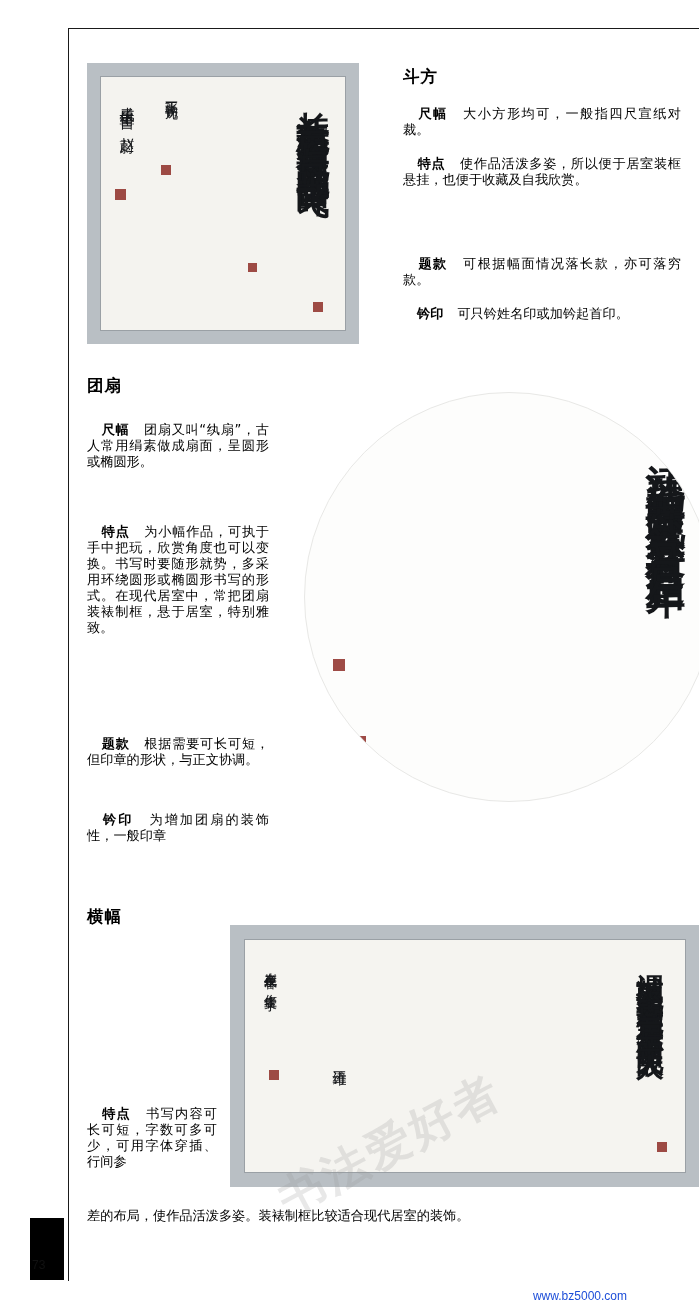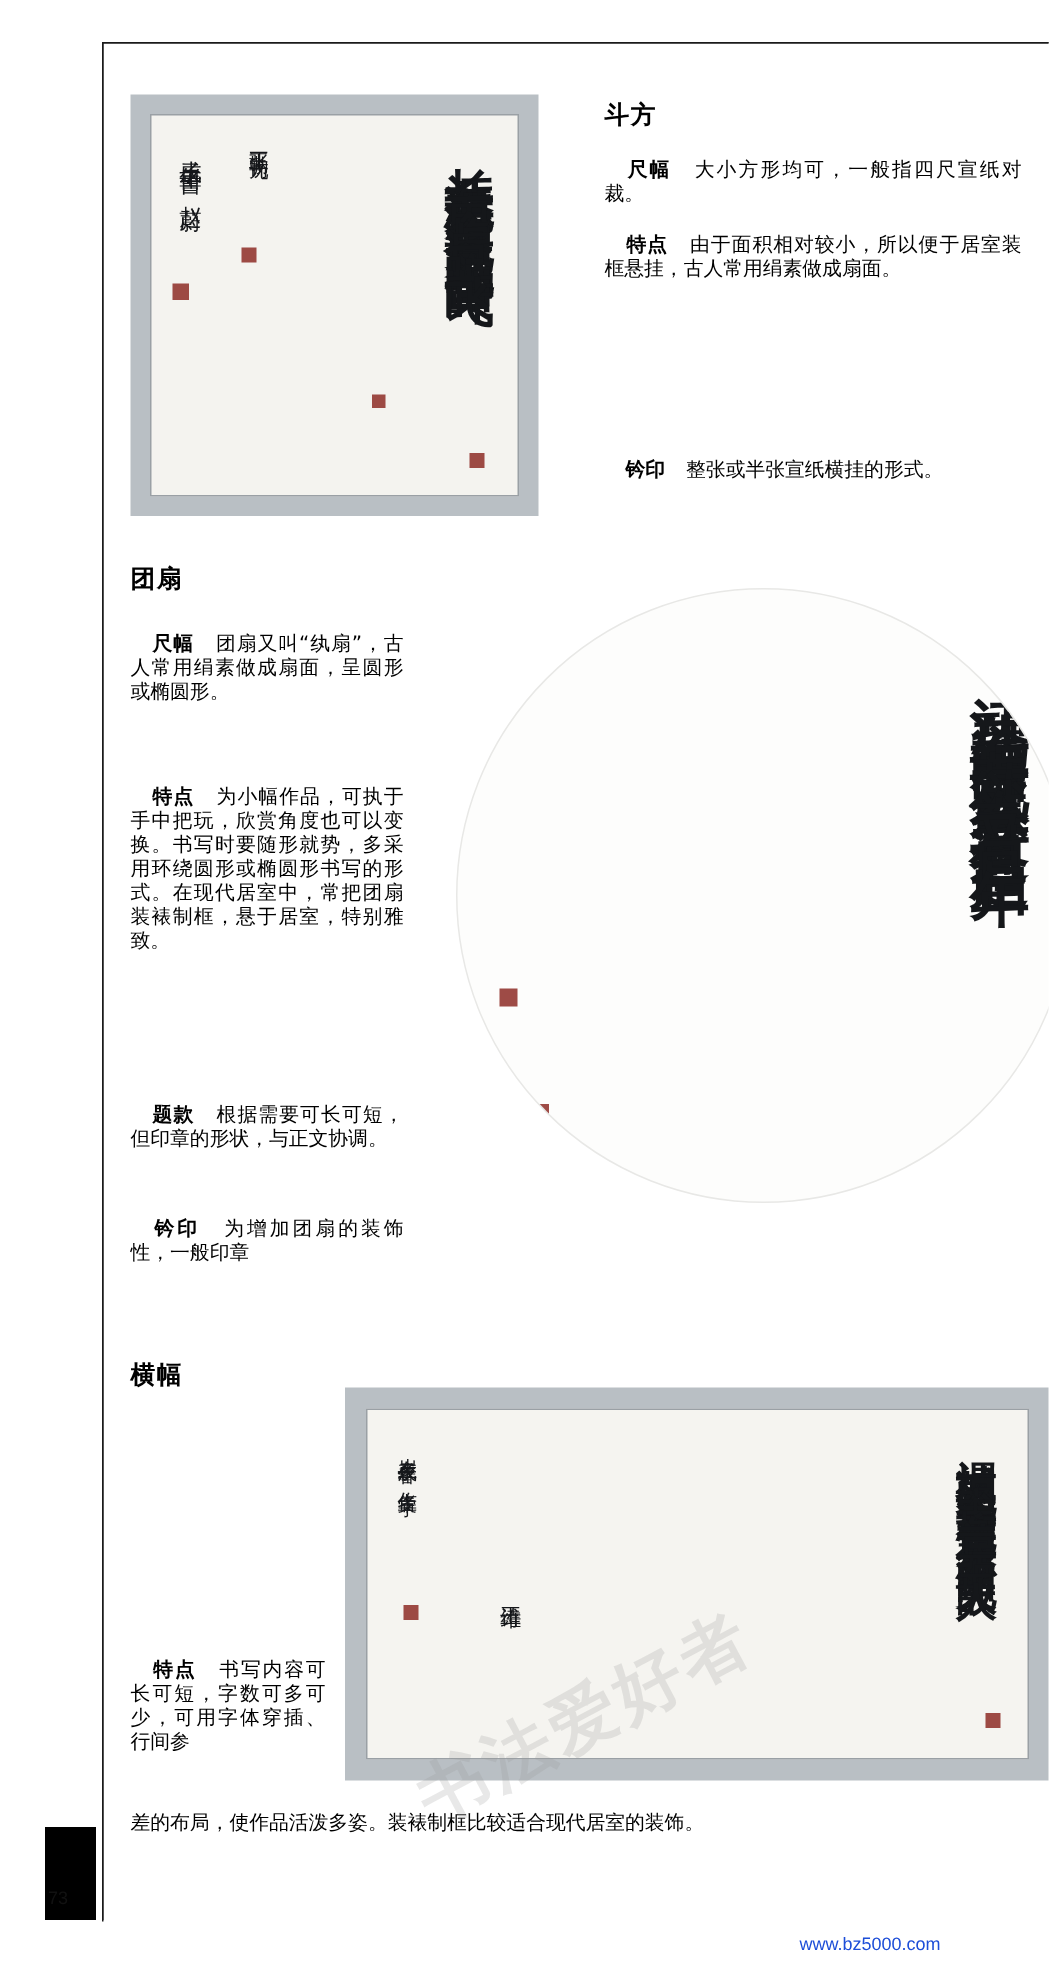--- a/index.html
+++ b/index.html
@@ -261,26 +261,29 @@
     </div>
   </div>
 
   <div class="sec-title" style="left:373px; top:66px;">斗方</div>
 
   <div class="para" style="left:373px; top:106px; width:278px;">
     <span class="gap"></span><span class="lbl">尺幅</span><span class="gap"></span><span>大小方形均可，一般指四尺宣纸对裁。</span>
   </div>
 
   <div class="para" style="left:373px; top:156px; width:278px;">
-    <span class="gap"></span><span class="lbl">特点</span><span class="gap"></span><span>由于面积相对较小，所以便于居室装框悬挂，古人常用绢素做成扇面。</span>
-  </div>
-
+    <span class="gap"></span><span class="lbl">特点</span><span class="gap"></span><span>使作品活泼多姿，所以便于居室装框悬挂，也便于收藏及自我欣赏。</span>
+  </div>
+
+  <div class="para" style="left:373px; top:256px; width:278px;">
+    <span class="gap"></span><span class="lbl">题款</span><span class="gap"></span><span>可根据幅面情况落长款，亦可落穷款。</span>
+  </div>
 
   <div class="para" style="left:373px; top:306px; width:278px;">
-    <span class="gap"></span><span class="lbl">钤印</span><span class="gap"></span><span>整张或半张宣纸横挂的形式。</span>
+    <span class="gap"></span><span class="lbl">钤印</span><span class="gap"></span><span>可只钤姓名印或加钤起首印。</span>
   </div>
 
   <div class="sec-title" style="left:57px; top:375px;">团扇</div>
 
   <div class="para" style="left:57px; top:422px; width:182px;">
     <span class="gap"></span><span class="lbl">尺幅</span><span class="gap"></span><span>团扇又叫“纨扇”，古人常用绢素做成扇面，呈圆形或椭圆形。</span>
   </div>
 
   <div class="para" style="left:57px; top:524px; width:182px;">
     <span class="gap"></span><span class="lbl">特点</span><span class="gap"></span><span>为小幅作品，可执于手中把玩，欣赏角度也可以变换。书写时要随形就势，多采用环绕圆形或椭圆形书写的形式。在现代居室中，常把团扇装裱制框，悬于居室，特别雅致。</span>

